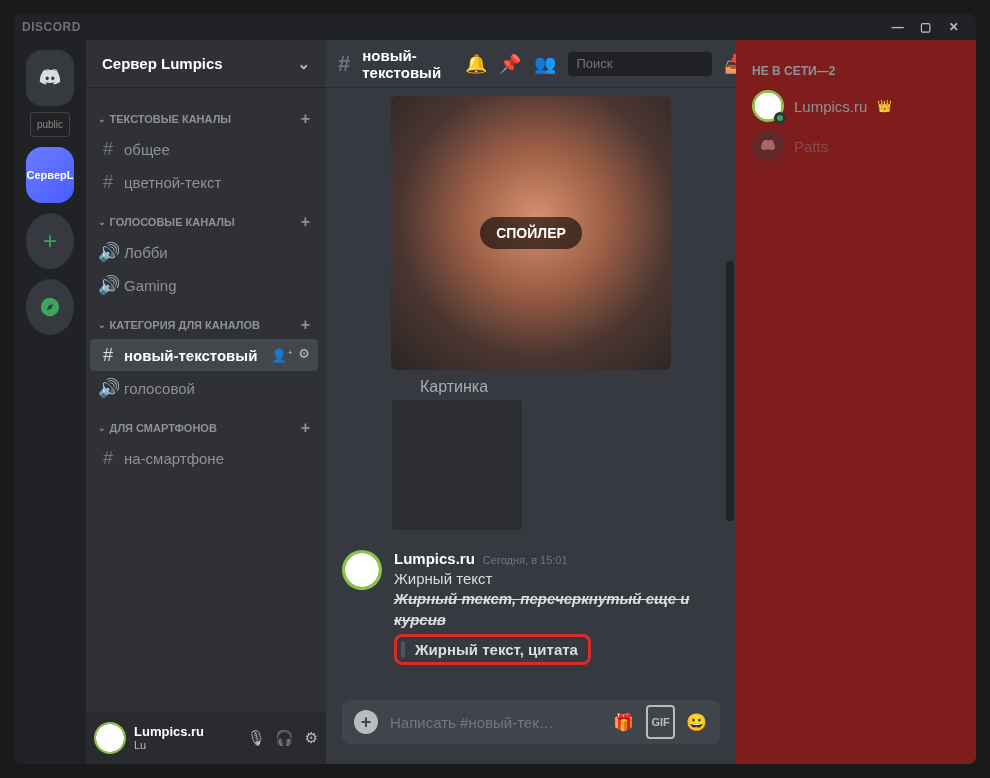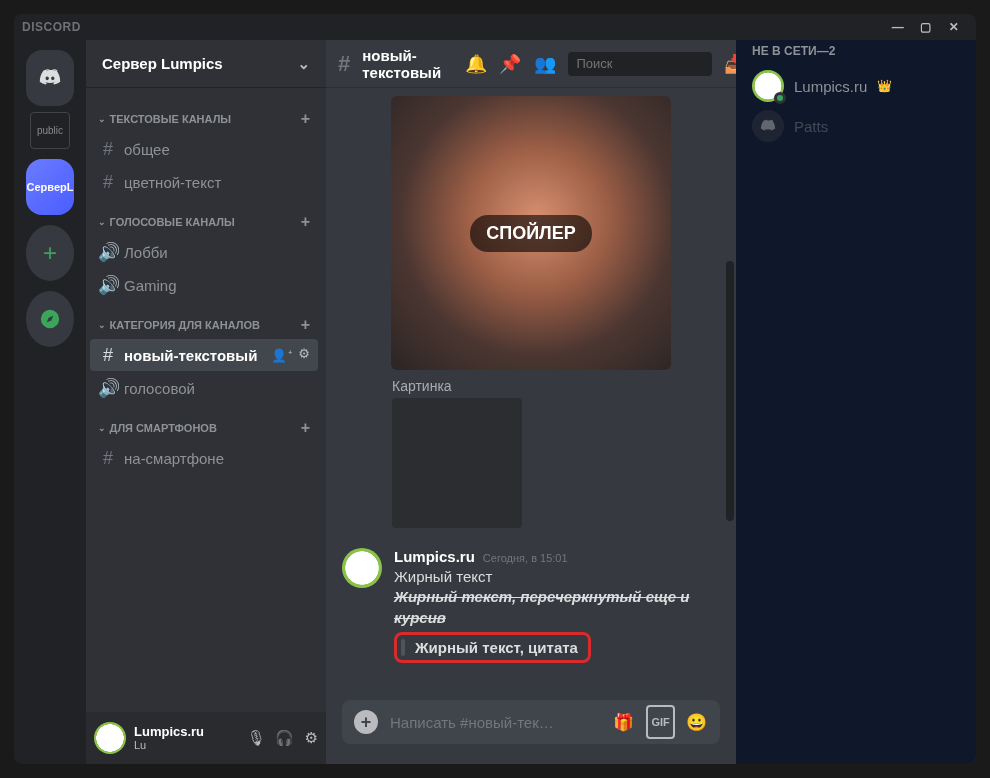--- a/index.html
+++ b/index.html
@@ -6,21 +6,21 @@
 body{background:#1a1a1a;width:990px;height:778px;overflow:hidden;position:relative}
 .window{position:absolute;left:14px;top:14px;right:14px;bottom:14px;background:#202225;border-radius:8px;display:flex;flex-direction:column;overflow:hidden}
 .titlebar{height:26px;display:flex;align-items:center;padding:0 8px;color:#6f7176;font-size:12px;font-weight:700;letter-spacing:.5px}
 .titlebar .spacer{flex:1}
 .wbtn{width:28px;height:22px;display:flex;align-items:center;justify-content:center;color:#b9bbbe}
 .app{flex:1;display:flex;min-height:0}
 .guilds{width:72px;background:#202225;display:flex;flex-direction:column;align-items:center;padding-top:10px;gap:10px}
 .pill{width:48px;height:56px;border-radius:50%;background:#36393f;display:flex;align-items:center;justify-content:center;color:#dcddde;position:relative}
 .pill.home{border-radius:16px}
 .pill.sel{border-radius:16px;background:linear-gradient(135deg,#6b7cff,#4a5dff)}
-.publictag{font-size:10px;color:#888;border:1px solid #444;border-radius:4px;padding:12px 6px;margin-top:-4px}
+.publictag{font-size:10px;color:#888;border:1px solid #444;border-radius:4px;padding:6px 6px;margin-top:-4px}
 .pill.add{color:#3ba55c;font-size:24px}
 .pill.compass{color:#3ba55c}
 .channels{width:240px;background:#2f3136;display:flex;flex-direction:column}
 .chdr{height:48px;display:flex;align-items:center;padding:0 16px;color:#fff;font-weight:600;font-size:15px;border-bottom:1px solid #232428;cursor:pointer}
 .chdr .chev{margin-left:auto;color:#b9bbbe}
 .chlist{flex:1;overflow:auto;padding:8px 8px 0 4px}
 .cat{display:flex;align-items:center;color:#8e9297;font-size:11px;font-weight:600;padding:14px 8px 4px;cursor:pointer;text-transform:uppercase}
 .cat .chev{margin-right:4px;font-size:9px}
 .cat .plus{margin-left:auto;font-size:16px;color:#8e9297}
 .ch{height:32px;display:flex;align-items:center;padding:0 8px;color:#8e9297;font-size:15px;border-radius:4px;cursor:pointer;margin:1px 0}
@@ -38,42 +38,42 @@
 .chat{flex:1;display:flex;flex-direction:column;min-width:0}
 .tb{height:48px;display:flex;align-items:center;padding:0 12px;border-bottom:1px solid #2c2e33;gap:12px}
 .tb .hash{color:#72767d;font-size:22px;font-weight:700}
 .tb .title{color:#fff;font-weight:600;font-size:15px}
 .tb .sp{flex:1}
 .tb .ico{color:#b9bbbe;font-size:18px;cursor:pointer}
 .search{background:#202225;border-radius:4px;height:24px;width:144px;display:flex;align-items:center;padding:0 8px;color:#72767d;font-size:13px}
 .search input{background:none;border:none;outline:none;color:#dcddde;flex:1;font-size:13px}
 .msgs{flex:1;overflow:hidden;position:relative;padding:0 16px}
 .spoiler{margin:0 auto;width:280px;height:274px;border-radius:6px;background:radial-gradient(circle at 52% 45%,#d89070 0%,#9a5d45 35%,#4b3631 65%,#2b2523 100%);display:flex;align-items:center;justify-content:center;margin-top:8px;position:relative}
-.spoilerbtn{background:rgba(0,0,0,.6);color:#fff;font-weight:700;padding:8px 16px;border-radius:18px;font-size:18px}
-.lab{color:#a7acb2;font-size:14px;margin:8px 0 4px 50px}
+.spoilerbtn{background:rgba(0,0,0,.6);color:#fff;font-weight:700;padding:8px 16px;border-radius:18px;font-size:14px}
+.lab{color:#a7acb2;font-size:16px;margin:8px 0 4px 78px}
 .att{width:130px;height:130px;background:#2b2d31;border-radius:4px;margin-left:50px}
 .msg{display:flex;margin:20px 0 12px 0}
 .msg .ava{width:40px;height:40px;border-radius:50%;background:#fff;margin-right:12px;flex-shrink:0}
 .msg .body{flex:1}
 .msg .hdr{display:flex;align-items:baseline;gap:8px;margin-bottom:2px}
 .author{color:#fff;font-weight:600;font-size:15px}
 .ts{color:#72767d;font-size:11px}
 .line{color:#dcddde;font-size:15px;line-height:1.35}
 .line.bold{font-weight:400}
 .line.strike{text-decoration:line-through;font-style:italic;font-weight:700;color:#dcddde}
 .quote-wrap{display:inline-block;border:3px solid #d92b2b;border-radius:8px;padding:4px 10px 4px 4px;margin-top:4px}
 .quote{display:flex;align-items:center}
 .qb{width:4px;align-self:stretch;background:#4f545c;border-radius:2px;margin-right:10px}
 .qtxt{font-weight:700;color:#dcddde;font-size:15px}
 .input{margin:0 16px 20px;background:#40444b;border-radius:8px;height:44px;display:flex;align-items:center;padding:0 12px;gap:12px}
 .input .circ{width:24px;height:24px;border-radius:50%;background:#b9bbbe;color:#40444b;display:flex;align-items:center;justify-content:center;font-weight:700;font-size:18px}
 .input .ph{color:#72767d;font-size:15px;flex:1;white-space:nowrap;overflow:hidden;text-overflow:ellipsis}
 .input .ric{color:#b9bbbe;font-size:17px;cursor:pointer}
 .gif{font-size:11px;font-weight:800;border:2px solid #b9bbbe;border-radius:4px;padding:9px 3px;color:#b9bbbe}
-.members{width:240px;background:#0f172a;padding:0 8px 0;display:flex;flex-direction:column}
+.members{width:240px;background:#7f1d1d;padding:20px 8px 0;display:flex;flex-direction:column}
 .mhdr{color:#8e9297;font-size:12px;font-weight:600;padding:4px 8px 8px}
 .mrow{display:flex;align-items:center;padding:4px 8px;gap:10px;color:#8e9297;font-size:15px;cursor:pointer;border-radius:4px}
 .mrow .mava{width:32px;height:32px;border-radius:50%;background:#fff;position:relative}
 .mrow .mava.disc{background:#36393f;display:flex;align-items:center;justify-content:center}
 .mrow .status{position:absolute;right:-2px;bottom:-2px;width:12px;height:12px;border-radius:50%;background:#3ba55c;border:3px solid #2f3136}
 .mrow.off{opacity:.4}
 .crown{color:#faa61a;font-size:12px}
 .scrollbar{position:absolute;right:2px;top:10px;bottom:60px;width:8px}
 .scrollthumb{position:absolute;right:0;width:8px;background:#202225;border-radius:4px;top:30%;height:260px}
 svg{display:block}

